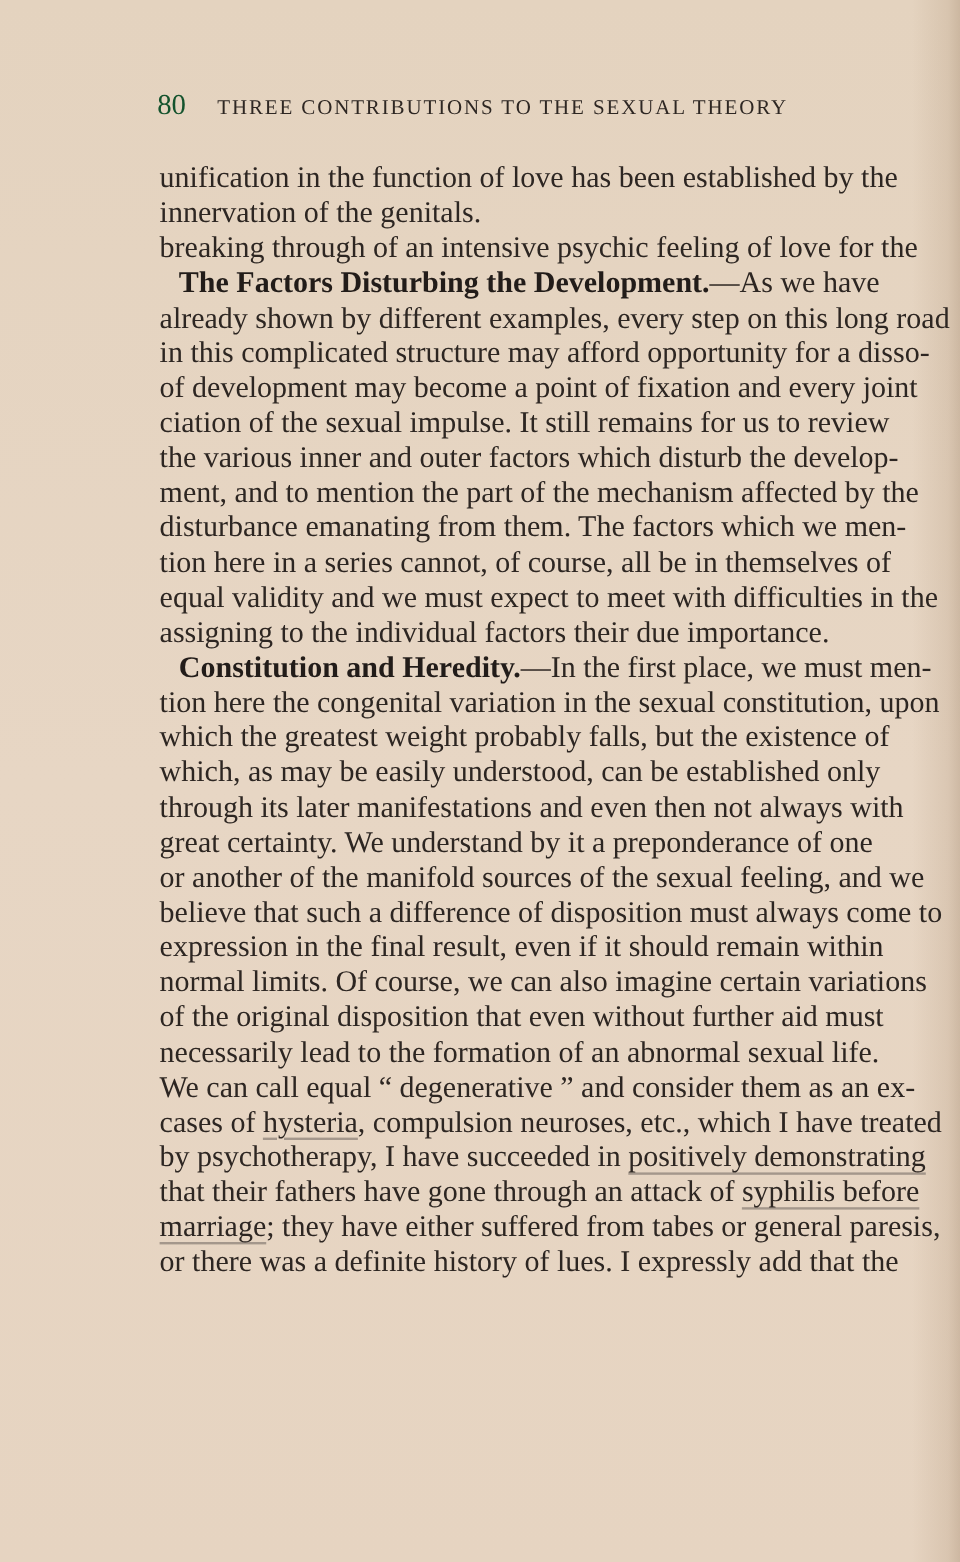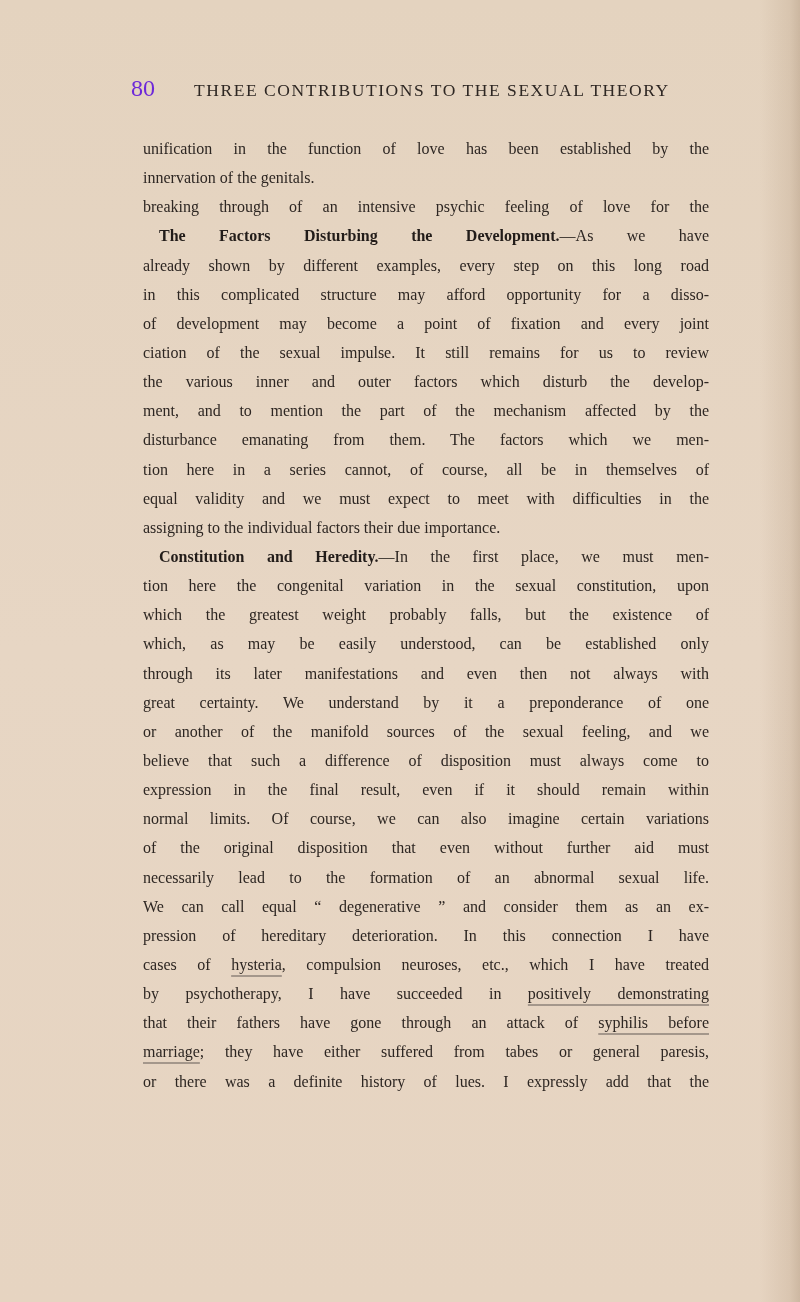--- a/index.html
+++ b/index.html
@@ -31,37 +31,36 @@
       top: 75px;
       width: 560px;
       height: 40px;
       display: flex;
       align-items: baseline;
       white-space: nowrap;
     }
     .page-number {
       font-size: 24px;
       letter-spacing: 0px;
-      margin-right: 39px;
-      color: #6d28d9;
+      margin-right: 26px;
+      color: #14532d;
     }
     .running-title {
       font-size: 17.5px;
       letter-spacing: 1.55px;
       color: #2e2723;
     }
     .body-text {
       position: absolute;
       left: 133px;
       top: 134px;
       width: 566px;
-      font-size: 16px;
+      font-size: 25px;
       line-height: 29.15px;
       color: #2d2622;
-      margin-left: 10px;
     }
     .line {
       display: block;
       white-space: nowrap;
       text-align: justify;
       text-align-last: justify;
       height: 29.15px;
       overflow: visible;
     }
     .line.last {
@@ -120,21 +119,20 @@
       <span class="line">which, as may be easily understood, can be established only</span>
       <span class="line">through its later manifestations and even then not always with</span>
       <span class="line">great certainty.  We understand by it a preponderance of one</span>
       <span class="line">or another of the manifold sources of the sexual feeling, and we</span>
       <span class="line">believe that such a difference of disposition must always come to</span>
       <span class="line">expression in the final result, even if it should remain within</span>
       <span class="line">normal limits.  Of course, we can also imagine certain variations</span>
       <span class="line">of the original disposition that even without further aid must</span>
       <span class="line">necessarily lead to the formation of an abnormal sexual life.</span>
       <span class="line">We can call equal “ degenerative ” and consider them as an ex-</span>
-      <span class="line">pression of hereditary deterioration.  In this connection I have</span>
 
 
       <span class="line"><span>cases of </span><span class="underlined">hysteria</span><span>, compulsion neuroses, etc., which I have treated</span></span>
 
       <span class="line"><span>by psychotherapy, I have succeeded in </span><span class="underlined">positively demonstrating</span></span>
 
       <span class="line"><span>that their fathers have gone through an attack of </span><span class="underlined">syphilis before</span></span>
 
       <span class="line"><span class="underlined">marriage</span><span>; they have either suffered from tabes or general paresis,</span></span>
 

